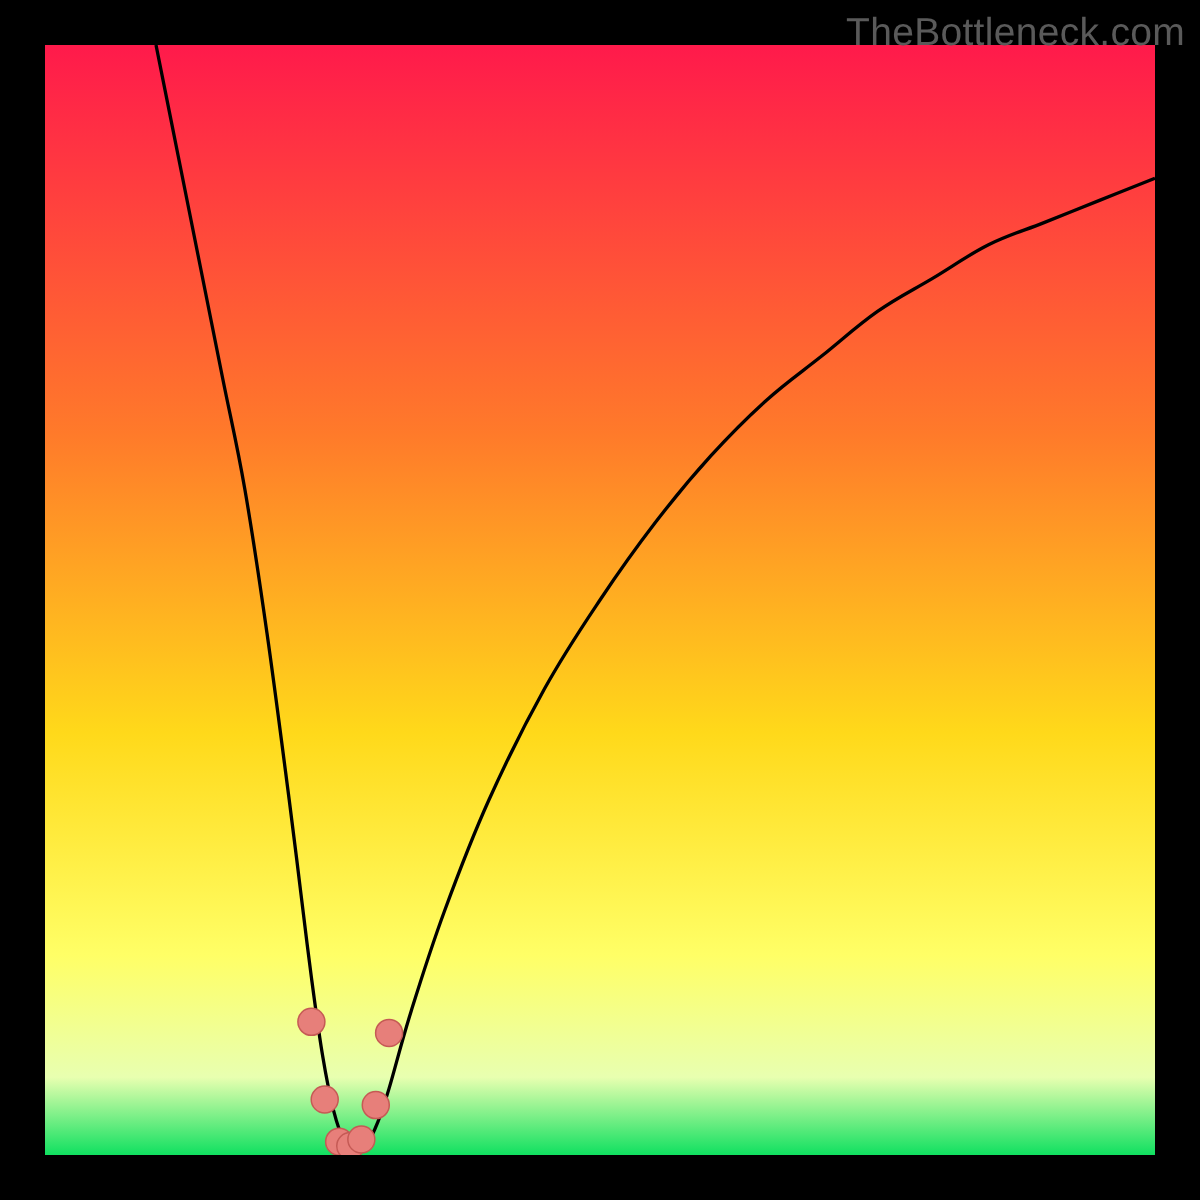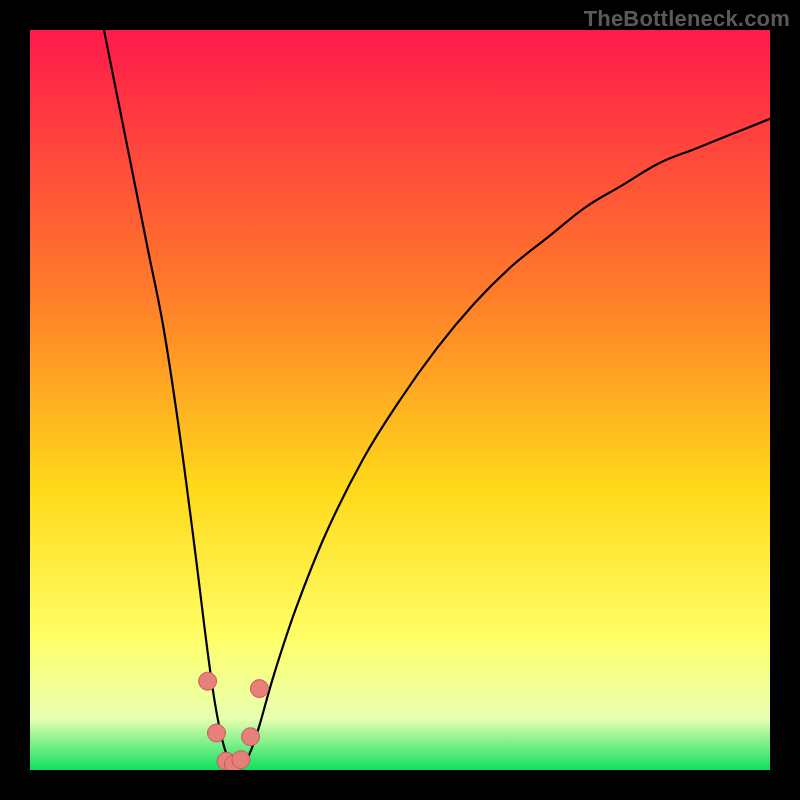--- a/index.html
+++ b/index.html
@@ -16,23 +16,23 @@
     left: 30px;
     top: 30px;
     width: 740px;
     height: 740px;
     overflow: hidden;
   }
   .watermark {
     position: absolute;
     top: 6px;
     right: 10px;
-    font-size: 22px;
+    font-size: 26px;
     color: #5a5a5a;
-    font-weight: 700;
+    font-weight: 400;
     letter-spacing: 0.2px;
     z-index: 10;
   }
   svg {
     display: block;
   }
 </style>
 </head>
 <body>
 

